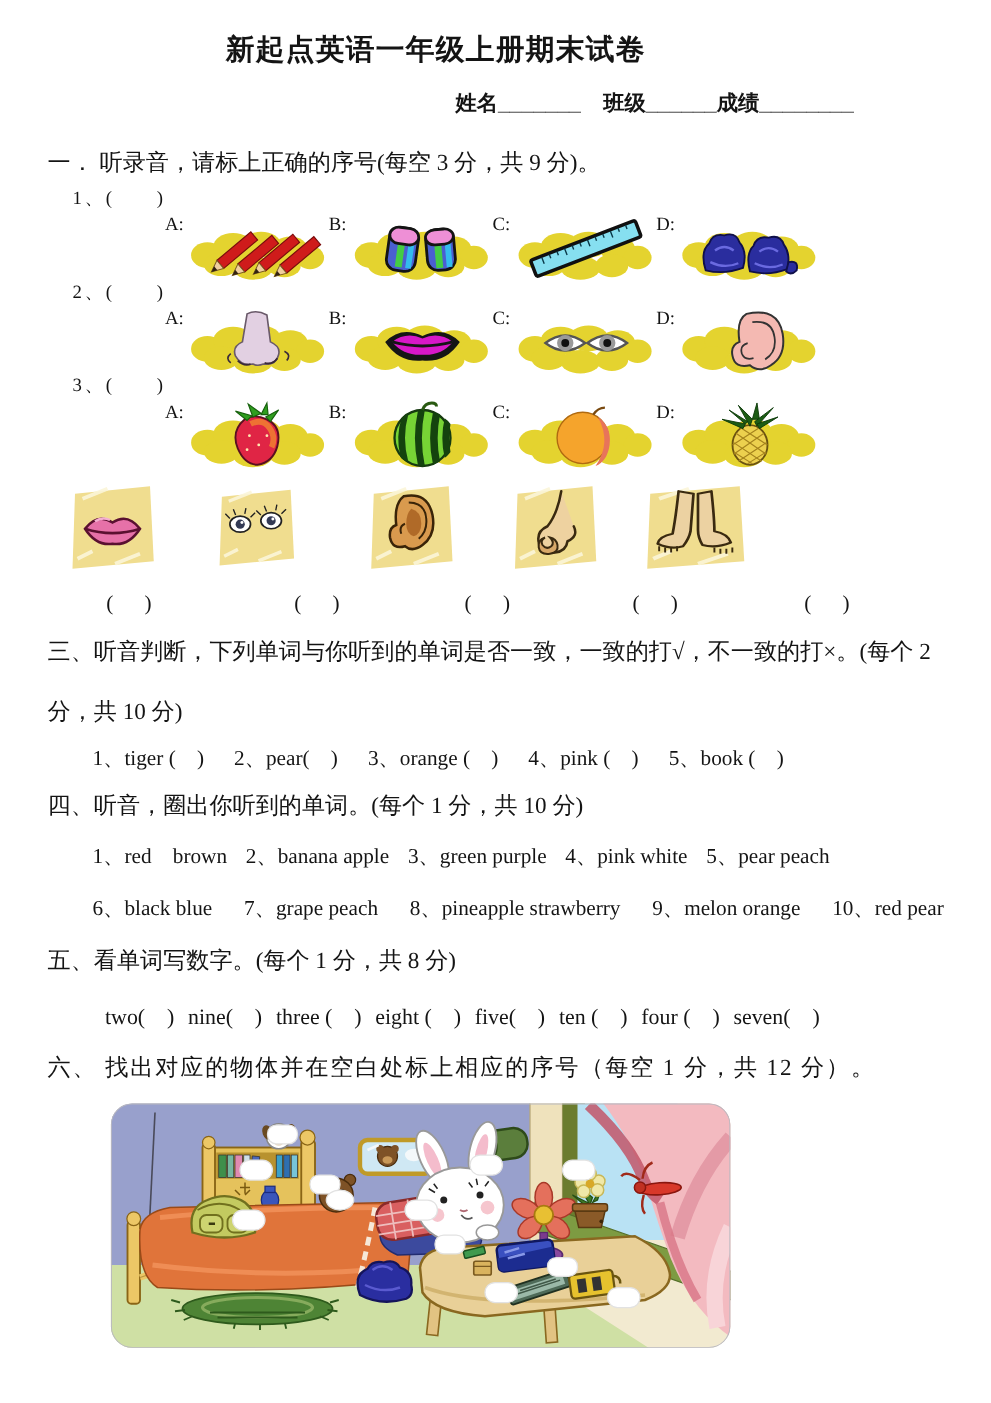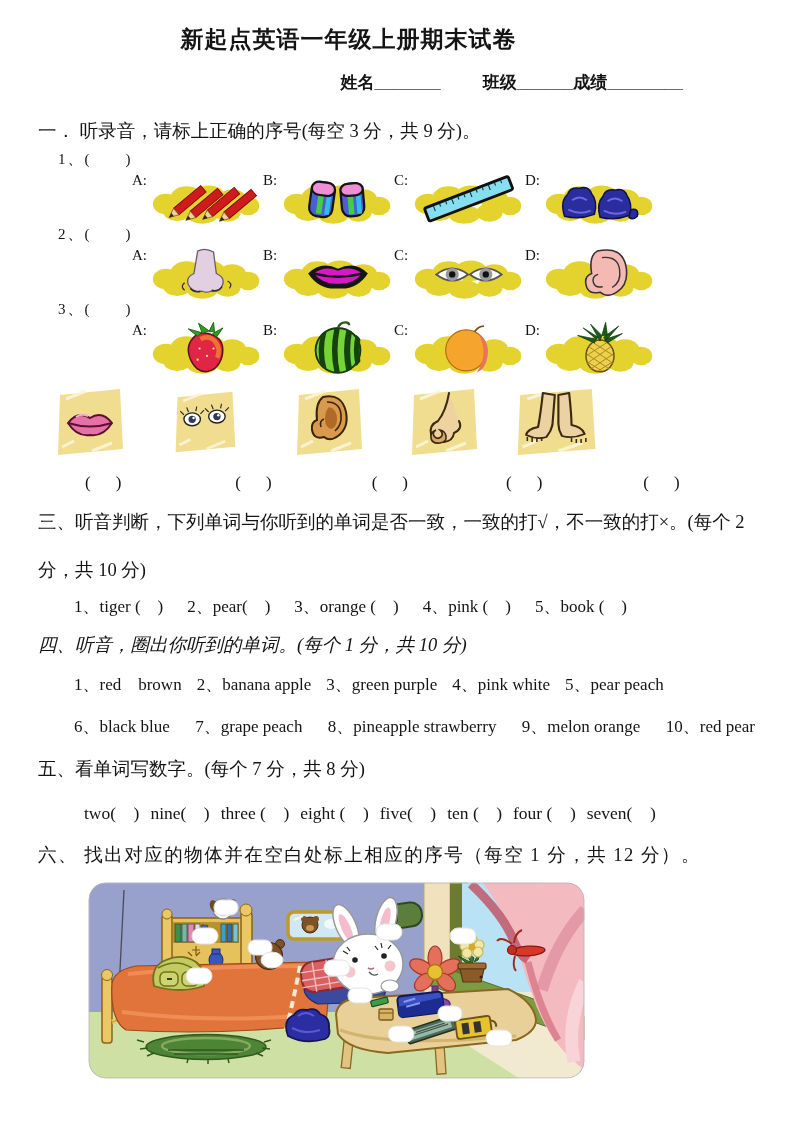--- a/index.html
+++ b/index.html
@@ -3,40 +3,40 @@
 <meta charset="utf-8">
 <style>
   html,body{margin:0;padding:0;}
   body{width:793px;height:1122px;background:#ffffff;color:#141414;
        font-family:"Liberation Serif", serif; overflow:hidden; position:relative;}
   .page{padding:24px 38px 0 38px;}
   .title{font-family:Liberation Sans, sans-serif;font-weight:bold;font-size:23px;
          text-align:center;margin:0 96px 0 0;letter-spacing:1px;}
   .name-row{display:flex;width:fit-content;margin:16px 72px 0 auto;
             font-family:"Liberation Sans", sans-serif;font-weight:bold;font-size:17px;}
-  .name-row .gap{margin-right:42px;}
+  .name-row .gap{margin-right:18px;}
   .sec-head{font-size:18.5px;line-height:26px;margin-top:24px;}
   .q-num{font-size:15px;line-height:18px;padding-left:20px;margin-top:6px;letter-spacing:2px;}
   .q-num.tight{margin-top:-2px;}
   .opt-row{display:flex;padding-left:94px;margin-top:2px;}
   .opt-cell{width:131px;display:flex;align-items:flex-start;}
   .opt-label{font-size:15px;width:19px;padding-top:2px;}
   .cloud-img{width:112px;height:57px;flex:0 0 auto;}
   .sec2-head{margin-top:-6px;}
   .patch-row{display:flex;padding-left:16px;margin-top:8px;align-items:flex-start;}
   .patch{height:76px;}
   .paren-row{display:flex;padding-left:47px;margin-top:10px;font-size:17px;}
   .paren-row span{letter-spacing:4px;}
   .sec3-head{line-height:48px;width:742px;margin-top:4px;}
   .items-row{display:flex;font-size:17px;line-height:22px;padding-left:36px;}
   .sec3-items{gap:24px;margin-top:2px;}
   .sec4-row1{gap:15px;margin-top:16px;}
   .sec4-row2{gap:13px;margin-top:20px;justify-content:space-between;}
   .sec5-items{gap:11px;margin-top:20px;padding-left:46px;font-weight:normal;font-size:17.5px;}
-  .sec4-head{margin-top:14px;font-style:italic;}
+  .sec4-head{margin-top:14px;}
   .sec5-head{margin-top:18px;}
   .sec6-head{margin-top:18px;letter-spacing:1.5px;}
   .scene-wrap{margin:14px 0 0 50px;}
   .hidden-defs{position:absolute;width:0;height:0;overflow:hidden;}
 </style>
 </head>
 <body>
 
 <svg class="hidden-defs" aria-hidden="true">
   <defs>
@@ -399,21 +399,21 @@
     <span>5、pear peach</span>
   </div>
   <div class="items-row sec4-row2">
     <span>6、black blue</span>
     <span>7、grape peach</span>
     <span>8、pineapple strawberry</span>
     <span>9、melon orange</span>
     <span>10、red pear</span>
   </div>
 
-  <div class="sec-head sec5-head">五、看单词写数字。(每个 7 分，共 8 分)</div>
+  <div class="sec-head sec5-head">五、看单词写数字。(每个 1 分，共 8 分)</div>
   <div class="items-row sec5-items">
     <span>two(　)</span>
     <span>nine(　)</span>
     <span>three (　)</span>
     <span>eight (　)</span>
     <span>five(　)</span>
     <span>ten (　)</span>
     <span>four (　)</span>
     <span>seven(　)</span>
   </div>

